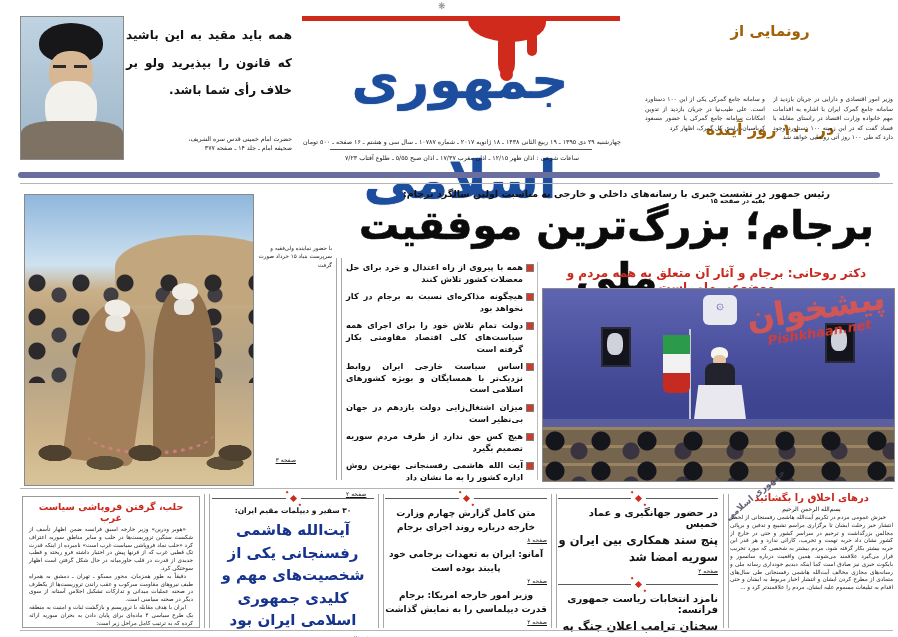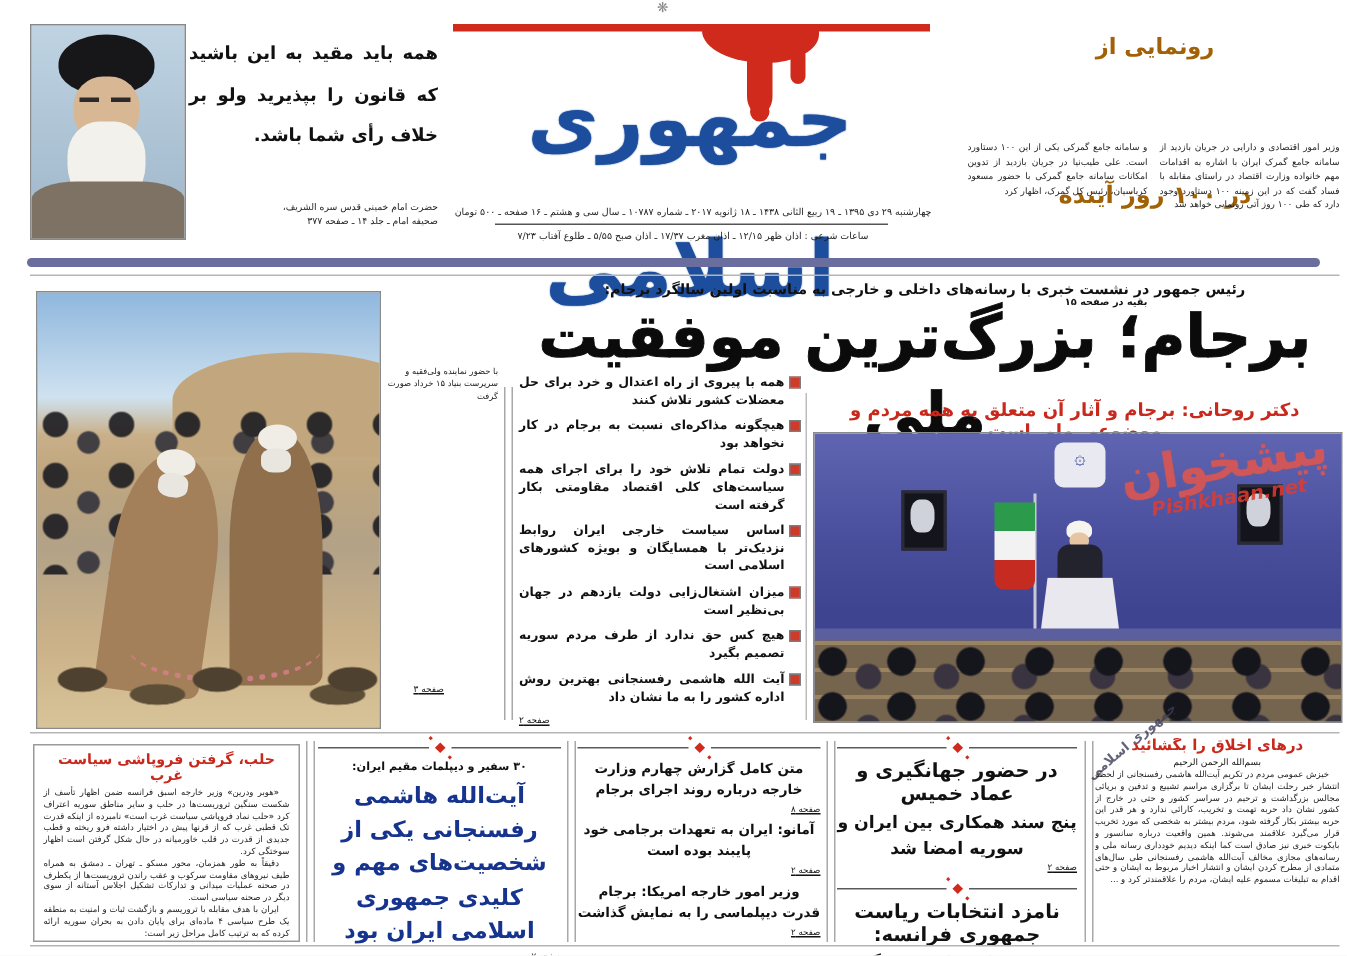--- a/index.html
+++ b/index.html
@@ -61,21 +61,21 @@
     background-image:radial-gradient(ellipse at 30px 20px,#4e4130 16px,rgba(0,0,0,0) 17px),
                      radial-gradient(ellipse at 80px 30px,#5d4e38 18px,rgba(0,0,0,0) 19px);
     background-size:90px 50px,120px 60px;}
   .garland{position:absolute;left:60px;top:212px;width:130px;height:44px;border:0;border-bottom:4px dotted #d77f8a;border-radius:50%;opacity:.85;}
   .dorm-kicker{left:256px;top:244px;width:76px;font-size:5.6px;line-height:8.4px;text-align:right;color:#222;}
   .dorm-headline{left:254px;top:272px;width:78px;font-size:13.5px;font-weight:bold;line-height:25px;text-align:right;}
   .dorm-ref{left:256px;top:456px;width:40px;font-size:6px;text-decoration:underline;text-align:right;}
   .vdiv-double{width:4px;border-left:1px solid #a8a8a8;border-right:1px solid #a8a8a8;}
   .vdiv-single{width:1px;background:#bcbcbc;}
   
-  .bullets{left:346px;top:249px;width:188px;}
+  .bullets{left:346px;top:262px;width:188px;}
   .bullet{position:relative;padding-right:11px;margin-bottom:6px;font-size:8.3px;font-weight:bold;
     line-height:11.6px;text-align:justify;}
   .bullet::before{content:"";position:absolute;right:0;top:2px;width:6px;height:6px;background:#cf3a2a;border:1px solid #7d7d7d;}
   .bullets-ref{font-size:6px;text-decoration:underline;text-align:left;margin-top:2px;}
   
   .press-photo{left:542px;top:288px;width:351px;height:192px;border:1px solid #8a8a8a;
     background:linear-gradient(#6065b2 0px,#4a4f9d 70px,#3f4490 118px);overflow:hidden;}
   .emblem{position:absolute;left:160px;top:6px;width:34px;height:30px;background:#e9e9f2;border-radius:6px;}
   .emblem-glyph{position:absolute;left:160px;top:8px;width:34px;text-align:center;font-size:13px;color:#2b3a8c;}
   .portrait{position:absolute;width:26px;height:36px;background:#14141c;border:2px solid #2b2b38;}
@@ -108,22 +108,22 @@
   .aleppo-title{color:#c9281c;font-weight:bold;font-size:9.5px;text-align:center;margin-bottom:3px;}
   .tinybody{font-size:5.7px;line-height:7.8px;text-align:justify;color:#1c1c1c;}
   .tinybody p{margin:0;text-indent:7px;}
   .col2{left:212px;top:494px;width:162px;}
   .col2-kicker{font-size:7.5px;font-weight:bold;text-align:center;margin-top:4px;}
   .col2-headline{color:#16338e;font-size:15px;font-weight:bold;line-height:22.5px;text-align:center;margin-top:4px;}
   .pgref{font-size:5.8px;text-decoration:underline;text-align:right;margin-top:3px;}
   .col3{left:385px;top:494px;width:162px;}
   .brief-h{font-size:9px;font-weight:bold;line-height:13.5px;text-align:center;margin-top:5px;}
   .col4{left:558px;top:494px;width:160px;}
-  .col4-kicker{font-size:13px;font-weight:bold;text-align:center;margin-top:5px;}
-  .col4-headline{font-size:11.5px;font-weight:bold;line-height:16.5px;text-align:center;margin-top:3px;}
+  .col4-kicker{font-size:10px;font-weight:bold;margin-top:5px;}
+  .col4-headline{font-size:11.5px;font-weight:bold;line-height:16.5px;margin-top:3px;}
   .ethics{left:730px;top:492px;width:163px;height:140px;overflow:hidden;}
   .ethics-title{color:#c9281c;font-weight:bold;font-size:10px;text-align:center;}
   .bismillah{font-size:6px;text-align:center;margin:2px 0;}
   .stamp{left:718px;top:490px;font-size:9px;font-weight:bold;color:#3c3c58;transform:rotate(-40deg);opacity:.8;}
 </style>
 </head>
 <body>
 
 <div id="page">
 

